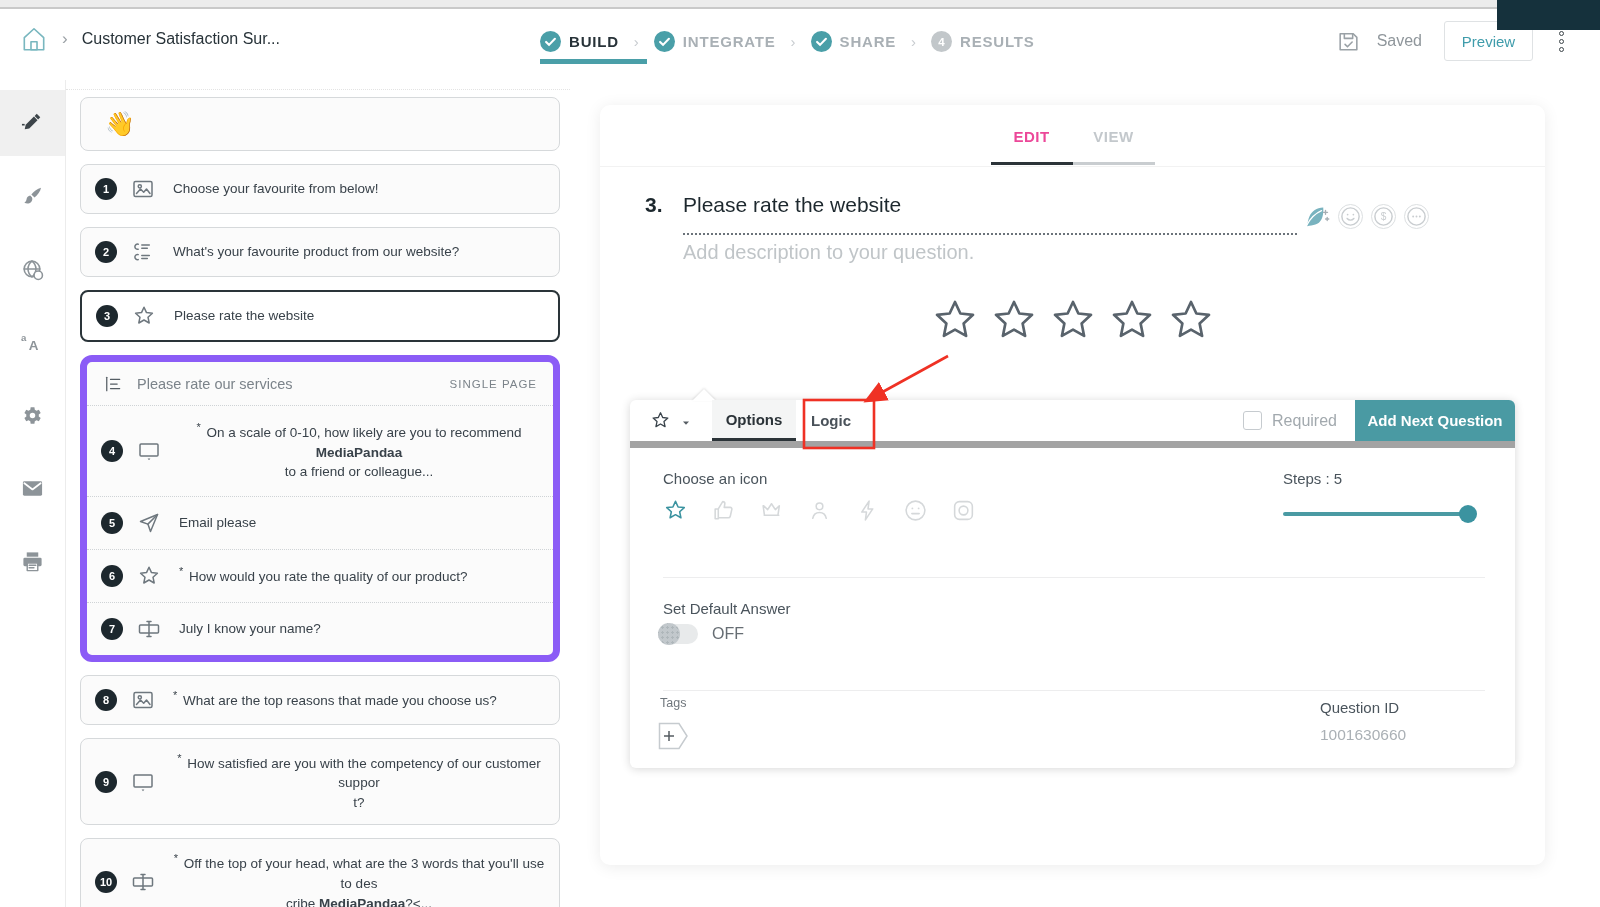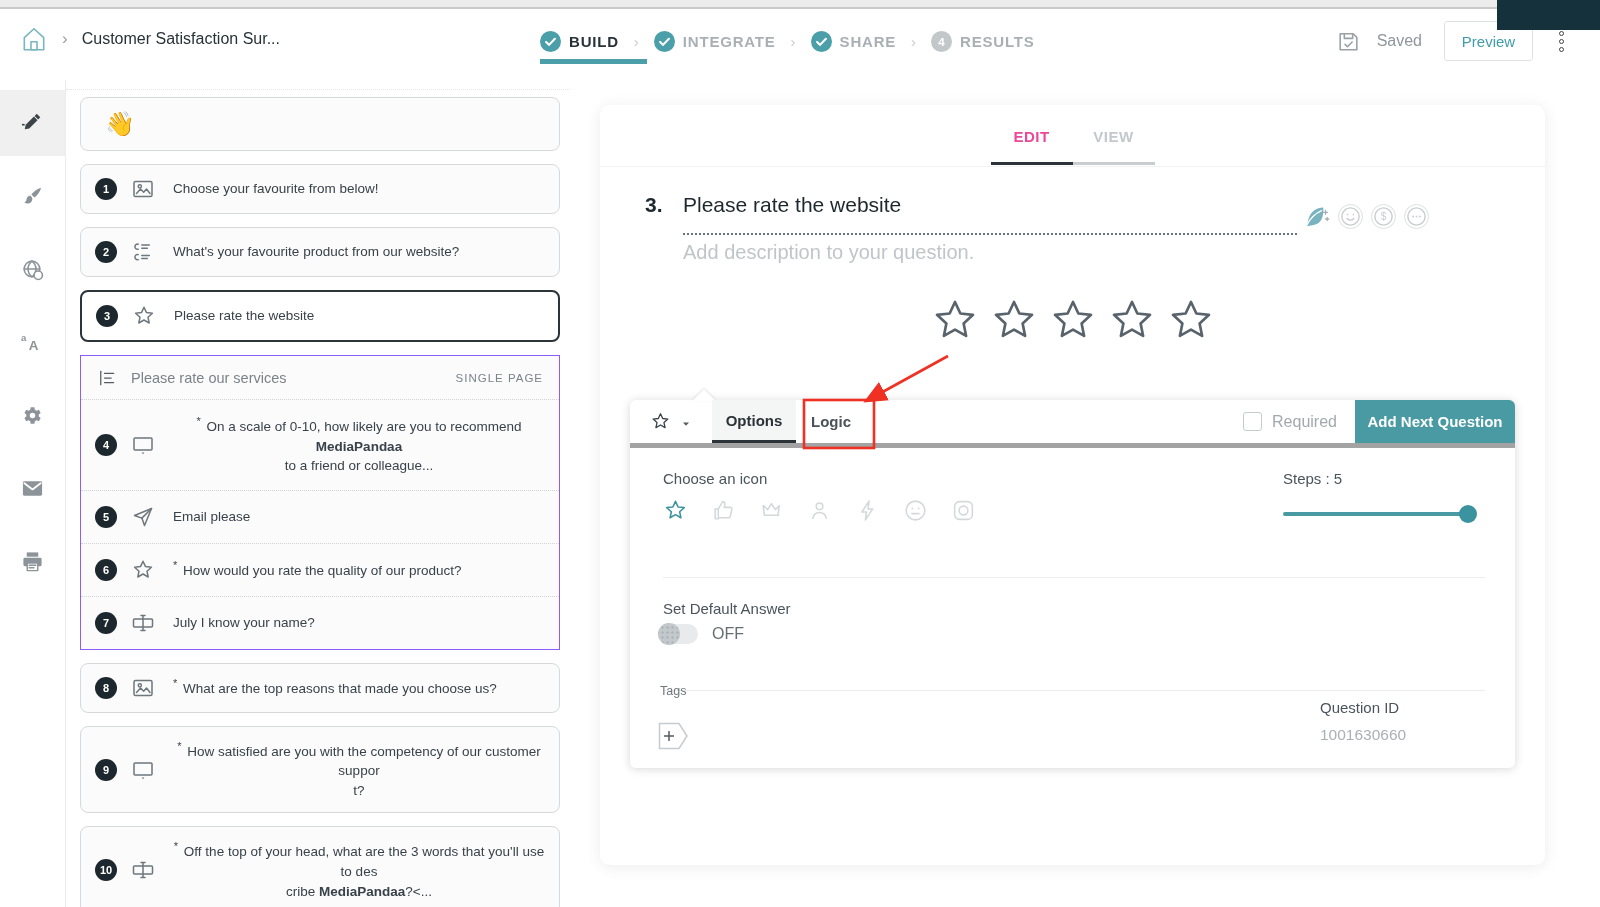--- a/index.html
+++ b/index.html
@@ -40,21 +40,21 @@
   
   .qlist-top-line { position:absolute; left:66px; top:89px; width:504px; border-top:1px dotted #e3e3e3; }
   .qlist { position:absolute; left:80px; top:97px; width:480px; }
   .q-card { position:relative; background:#fbfbfb; border:1px solid #d6d9db; border-radius:8px; margin-bottom:13px; display:flex; align-items:center; padding:12px 14px; min-height:50px; cursor:pointer; }
   .q-card.selected { border:2px solid #2a3439; background:#fff; }
   .q-badge { width:22px; height:22px; border-radius:50%; background:#1d282e; color:#fff; font-size:11px; font-weight:bold; display:flex; align-items:center; justify-content:center; flex:0 0 22px; }
   .q-ticon { width:24px; height:24px; color:#6e777e; margin:0 18px 0 14px; flex:0 0 24px; }
   .q-text { font-size:13.5px; color:#39424a; line-height:1.45;text-align:center; }
   .q-text b { font-weight:bold; }
   .req { font-size:11px; vertical-align:6px; margin-right:2px; color:#39424a; }
-  .q-group { background:#fbfbfb; border:1px solid #8b5cf6; border-radius:0; margin-bottom:13px; overflow:hidden; }
+  .q-group { background:#fbfbfb; border:7px solid #8b5cf6; border-radius:12px; margin-bottom:13px; overflow:hidden; }
   .q-group-header { display:flex; align-items:center; padding:11px 16px; height:43px; }
   .qg-icon { width:20px; height:20px; color:#555d64; margin-right:14px; }
   .qg-title { font-size:14.5px; color:#7b838a; flex:1; }
   .qg-badge { font-size:11.5px; color:#7b838a; letter-spacing:1px;margin-left:12px; }
   .q-row { display:flex; align-items:center; padding:14px 14px; border-top:1px dotted #cfd3d6; cursor:pointer; }
 
   
   .main-card { position:absolute; left:600px; top:105px; width:945px; height:760px; background:#fff; border-radius:10px; box-shadow:0 2px 16px rgba(0,0,0,.08); }
   .ev-tabs { position:absolute; left:0; top:23px; width:100%; display:flex; justify-content:center; gap:0; }
   .ev-tab { width:82px; text-align:center; font-size:15px; font-weight:bold; letter-spacing:.5px; padding-bottom:17px; border-bottom:3px solid #c9cdd0; color:#c3c8cc; cursor:pointer; }
@@ -68,21 +68,21 @@
   .t-circ { width:25px; height:25px; border:1.5px solid #dcdfe1; border-radius:50%; color:#c9cdd0; display:flex; align-items:center; justify-content:center; cursor:pointer; }
   .t-circ svg { width:25px; height:25px; }
   .feather { width:27px; height:27px; cursor:pointer; }
 
   .stars { position:absolute; left:0; top:192px; width:100%; display:flex; justify-content:center; gap:13px; }
   .stars svg { width:46px; height:46px; color:#59636c; cursor:pointer; }
 
   
   .panel { position:absolute; left:30px; top:295px; width:885px; height:368px; background:#fff; border-radius:6px; box-shadow:0 1px 10px rgba(0,0,0,.16); }
   .notch { position:absolute; left:62px; top:-11px; width:0; height:0; border-left:12px solid transparent; border-right:12px solid transparent; border-bottom:12px solid #fff; filter:drop-shadow(0 -1px 1px rgba(0,0,0,.12)); }
-  .ptoolbar { position:relative; height:48px; border-bottom:5px solid #a3a3a3; display:flex; align-items:stretch; }
+  .ptoolbar { position:relative; height:48px; border-bottom:7px solid #a3a3a3; display:flex; align-items:stretch; }
   .star-dd { display:flex; align-items:center; gap:9px; padding:0 20px 0 20px; cursor:pointer; }
   .star-dd .st { width:21px; height:21px; color:#39434b; }
   .star-dd .caret { width:12px; height:12px; color:#555c62; }
   .ptab { display:flex; align-items:center; justify-content:center; font-size:15px; cursor:pointer; position:relative; }
   .ptab.options { width:84px; background:#f4f5f5; font-weight:bold; color:#2b3338; border-bottom:3px solid #2b3338; }
   .ptab.logic { width:70px; color:#4a525a; font-weight:600; }
   .ptool-right { margin-left:auto; display:flex; align-items:stretch; }
   .required-wrap { display:flex; align-items:center; gap:10px; margin-right:18px; cursor:pointer; }
   .checkbox { width:19px; height:19px; border:1.5px solid #c6cbcf; border-radius:3px; background:#fff; }
   .required-lbl { font-size:16px; color:#a2a9ae; }
@@ -97,21 +97,21 @@
   .slider { position:absolute; left:653px; top:105px; width:192px; height:18px; cursor:pointer; }
   .slider .track { position:absolute; left:0; top:7px; width:100%; height:3.5px; border-radius:2px; background:#4a9aa3; }
   .slider .knob { position:absolute; right:-2px; top:0; width:18px; height:18px; border-radius:50%; background:#3b93a0; }
   .div1 { position:absolute; left:33px; top:177px; width:822px; border-top:1px solid #ededee; }
   .sda-lbl { position:absolute; left:33px; top:200px; }
   .toggle-row { position:absolute; left:28px; top:224px; display:flex; align-items:center; gap:14px; }
   .toggle { width:40px; height:20px; border-radius:10px; background:#e8eaeb; position:relative; cursor:pointer; }
   .toggle .tknob { position:absolute; left:0; top:-1px; width:22px; height:22px; border-radius:50%; background:#c2c8cc; background-image:radial-gradient(#aeb6ba 1px, transparent 1.4px); background-size:5px 5px; background-position:2px 2px; }
   .toggle-state { font-size:16px; color:#666d73; }
   .div2 { position:absolute; left:33px; top:290px; width:822px; border-top:1px solid #ededee; }
-  .tags-lbl { position:absolute; left:30px; top:284px; font-size:12.5px; color:#6f767c; }
+  .tags-lbl { position:absolute; left:30px; top:296px; font-size:12.5px; color:#6f767c; }
   .tag-add { position:absolute; left:28px; top:322px; width:32px; height:28px; cursor:pointer; }
   .qid-lbl { position:absolute; left:690px; top:299px; }
   .qid-val { position:absolute; left:690px; top:326px; font-size:15.5px; color:#aab0b5; }
 
   .annotation { position:absolute; left:0; top:0; width:1600px; height:907px; pointer-events:none; }
 </style>
 </head>
 <body>
 
 <div class="screen">

